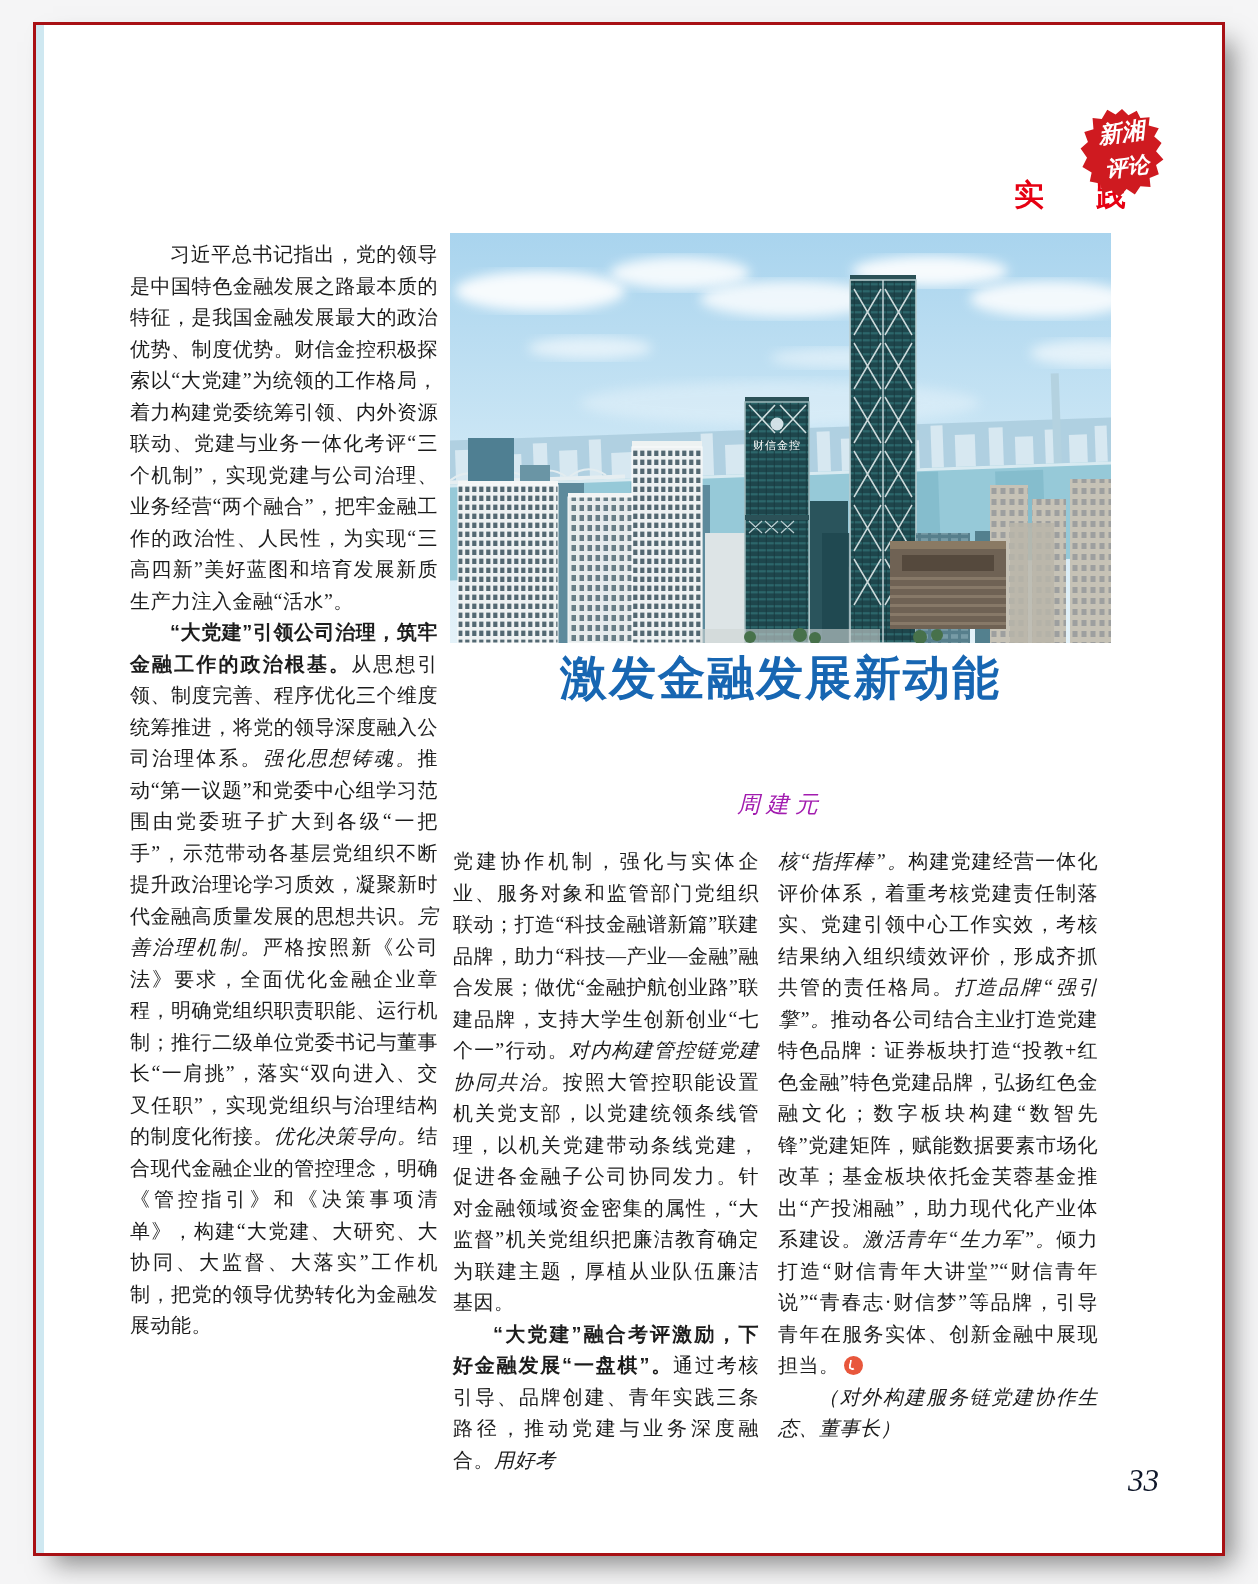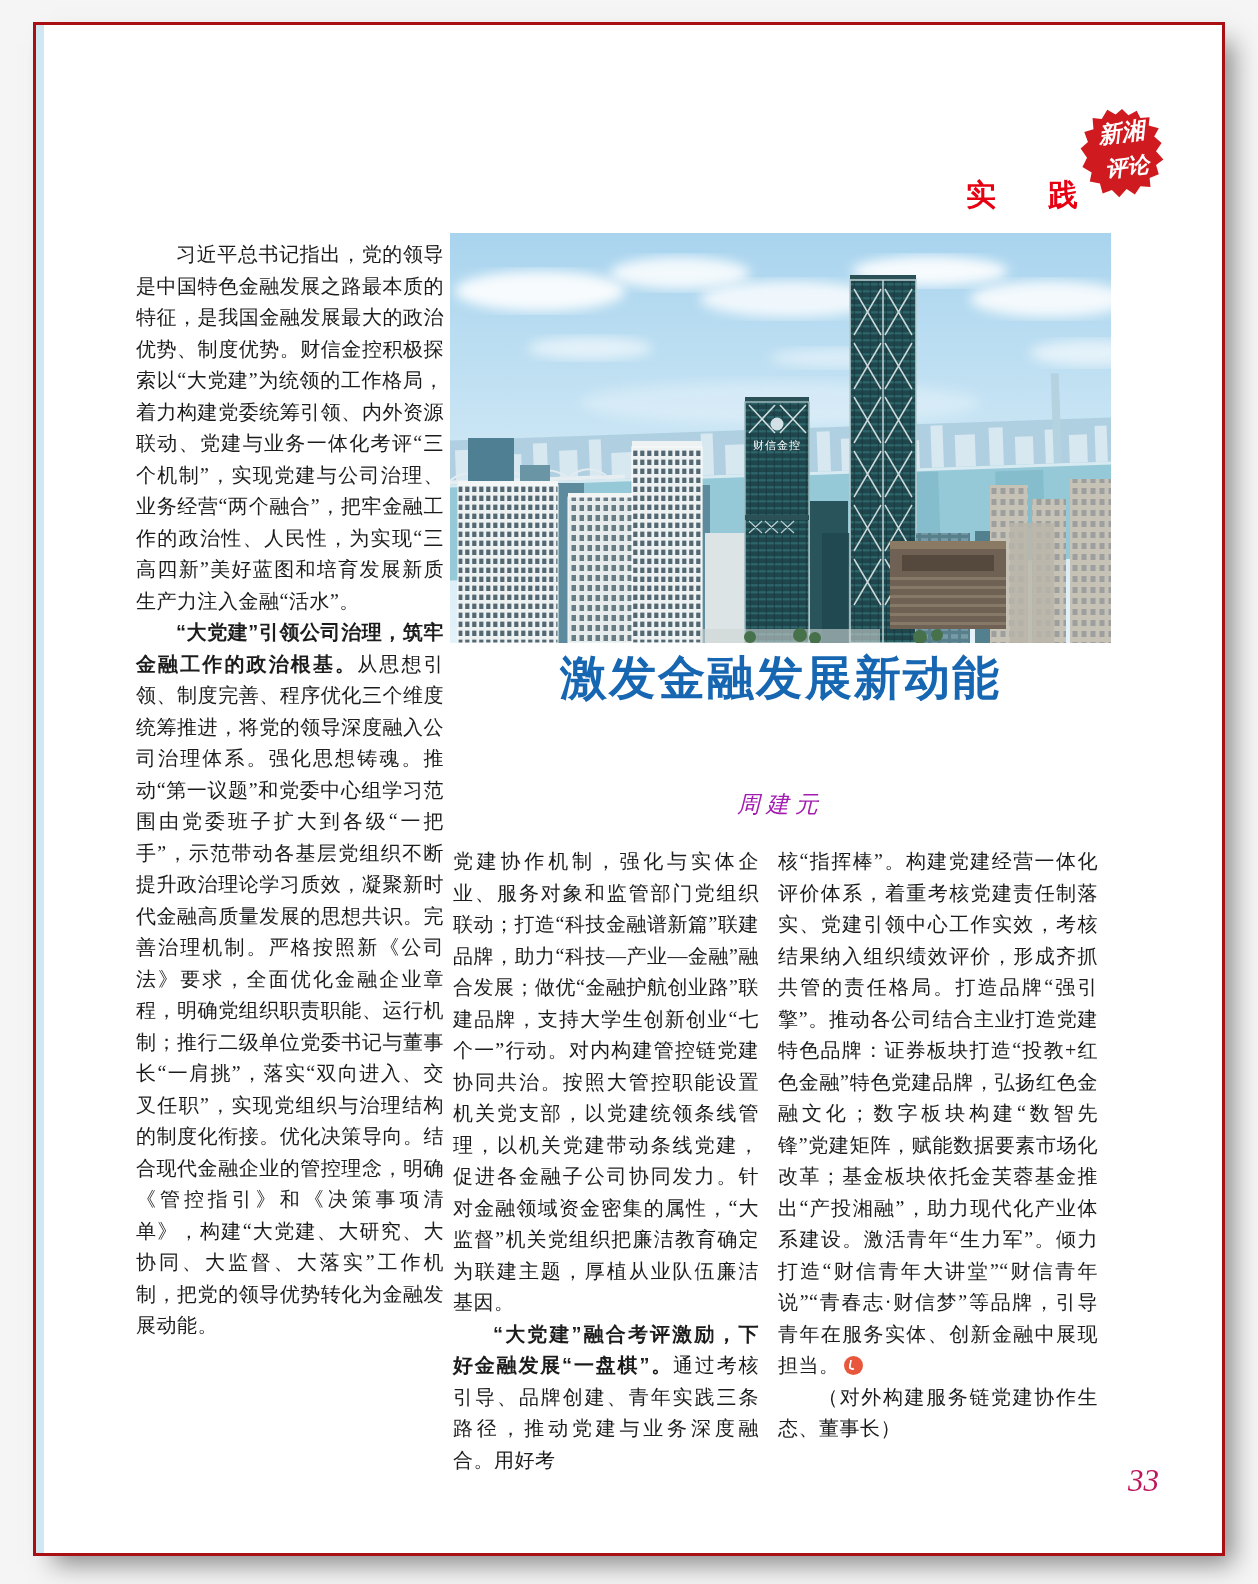--- a/index.html
+++ b/index.html
@@ -21,21 +21,21 @@
     box-sizing:border-box;border:3px solid var(--accent-red);
     background:#ffffff;
     box-shadow:14px 14px 24px -6px rgba(45,45,45,.55);
   }
   .edge-strip{
     position:absolute;left:0;top:0;bottom:0;width:8px;
     background:var(--strip-blue);
   }
   
   .section-label{
-    position:absolute;left:930px;top:150px;
+    position:absolute;left:978px;top:150px;
     font-family:"Liberation Sans", sans-serif;font-weight:700;
     font-size:30px;color:var(--bright-red);letter-spacing:52px;white-space:nowrap;
   }
   .map-logo{position:absolute;left:1040px;top:80px;width:92px;height:98px;}
   
   .photo{
     position:absolute;left:414px;top:208px;width:661px;height:410px;overflow:hidden;
     background:#be185d;
   }
   .photo svg{display:block;width:100%;height:100%;}
@@ -49,41 +49,41 @@
   .author{
     position:absolute;left:414px;top:764px;width:661px;text-align:center;
     font-size:23px;color:#a21caf;font-style:italic;letter-spacing:6px;
   }
   
   .col{
     position:absolute;color:#1c1c1c;
     font-size:20px;line-height:31.5px;text-align:justify;
     letter-spacing:0.5px;
   }
-  .col-left{left:100px;top:214px;width:308px;height:1180px;}
+  .col-left{left:94px;top:214px;width:308px;height:1180px;}
   .col-mid{left:417px;top:821px;width:306px;height:690px;}
   .col-right{left:742px;top:821px;width:320px;height:690px;}
   .para{margin:0;text-indent:2em;}
   .para.noindent{text-indent:0;}
   .seg-normal{font-family:"Liberation Serif", serif;}
   .seg-bold{font-family:"Liberation Sans", sans-serif;font-weight:700;}
-  .seg-kai{font-family:"Liberation Serif", serif;}
+  .seg-kai{font-family:"Liberation Serif", serif;font-style:italic;}
   .endmark{
     display:inline-block;width:19px;height:19px;border-radius:50%;
     background:var(--endmark-orange);vertical-align:-3px;margin-left:4px;position:relative;
   }
   .endmark::after{
     content:"";position:absolute;left:5px;top:4px;width:7px;height:10px;
     border:2.5px solid #fff;border-top:none;border-right-color:transparent;
     border-radius:0 0 7px 7px;transform:rotate(10deg);box-sizing:border-box;
   }
   .page-number{
     position:absolute;left:1092px;top:1438px;width:80px;
     font-family:"Liberation Serif", serif;font-style:italic;
-    font-size:31px;color:#be185d;
+    font-size:31px;color:#0f172a;
   }
 </style>
 </head>
 <body>
 
 <div class="page">
   <div class="edge-strip"></div>
 
   <div class="section-label">实践</div>
 

